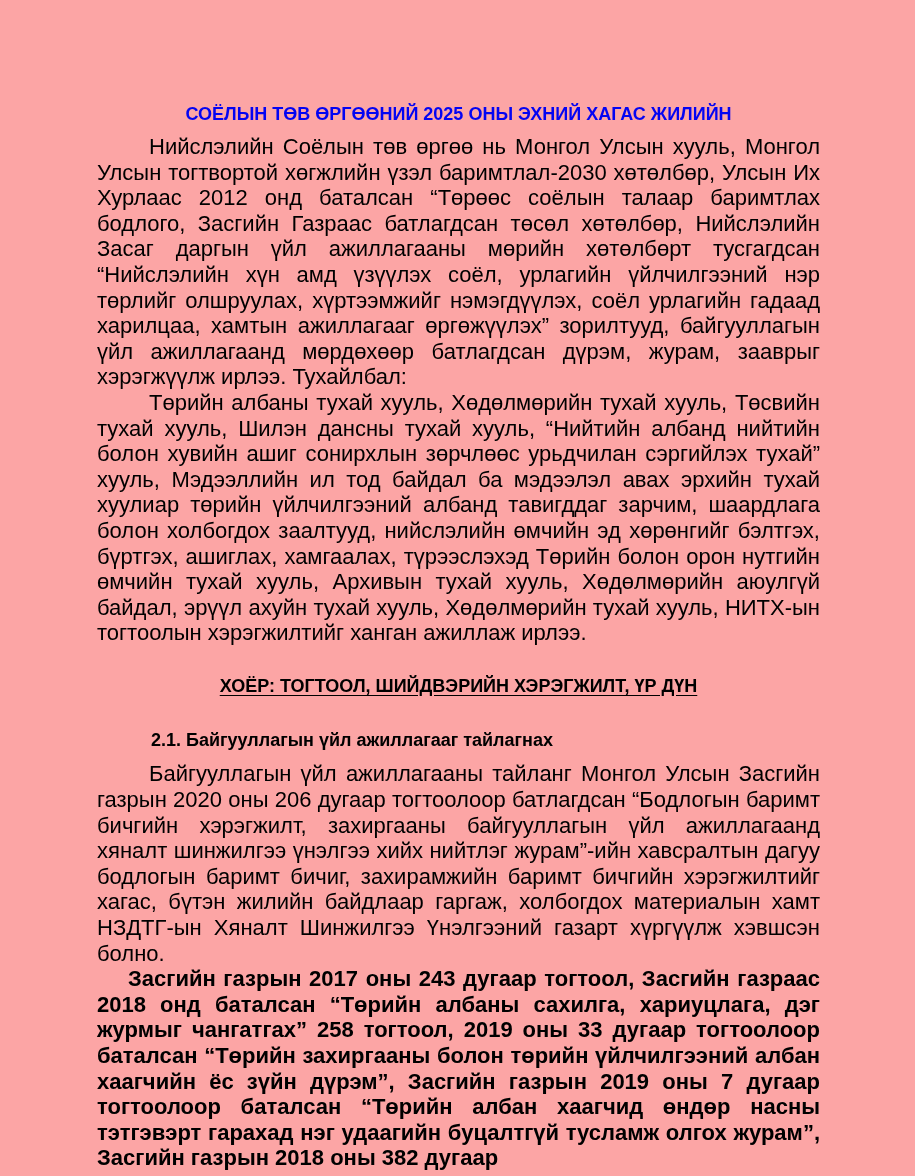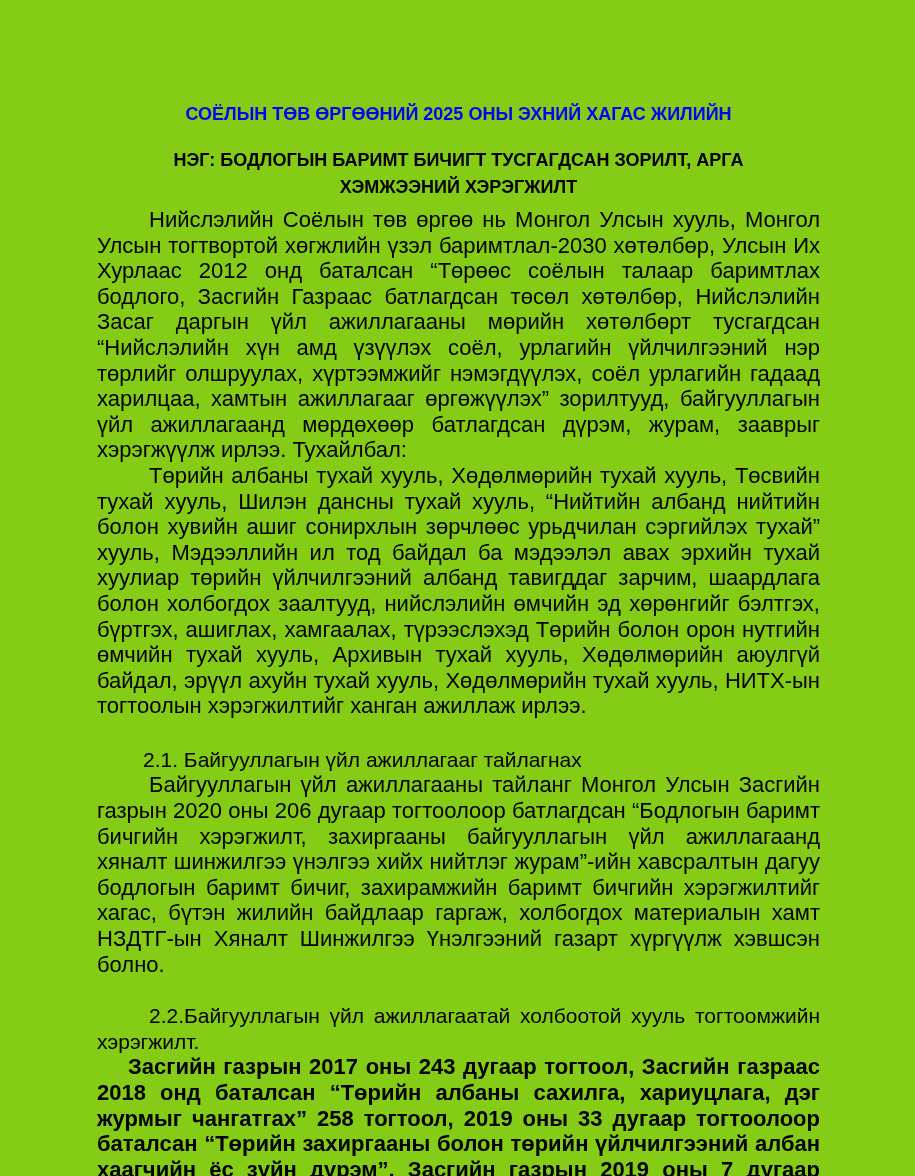--- a/index.html
+++ b/index.html
@@ -4,21 +4,21 @@
 <style>
   html, body {
     margin: 0;
     padding: 0;
     background: #ffffff;
   }
   .page {
     position: relative;
     width: 915px;
     height: 1176px;
-    background: #84cc16;
+    background: #fca5a5;
     overflow: hidden;
     font-family: "Liberation Sans", "DejaVu Sans", sans-serif;
     color: #000000;
   }
   .content {
     position: absolute;
     left: 97px;
     top: 0;
     width: 723px;
   }
@@ -54,23 +54,23 @@
     margin-top: 27px;
     text-align: center;
     font-weight: bold;
     font-size: 18px;
     line-height: 27px;
     text-decoration: underline;
     text-underline-offset: 3px;
     color: #000000;
   }
   .sub-heading {
-    margin: 0;
-    font-weight: normal;
-    font-size: 21px;
+    margin: 8px;
+    font-weight: bold;
+    font-size: 18px;
     line-height: 25.6px;
     color: #000000;
   }
   .sub-heading-2-1 {
     margin-top: 28px;
     padding-left: 46px;
     text-align: left;
   }
   .sub-heading-2-2 {
     margin-top: 26px;
@@ -81,29 +81,25 @@
 </head>
 <body>
 
 <div class="page">
   <div class="content">
 
     <div class="doc-title">
       <div>СОЁЛЫН ТӨВ ӨРГӨӨНИЙ 2025 ОНЫ ЭХНИЙ ХАГАС ЖИЛИЙН</div>
     </div>
 
-    <div class="heading-one">
-      <div>НЭГ: БОДЛОГЫН БАРИМТ БИЧИГТ ТУСГАГДСАН ЗОРИЛТ, АРГА</div>
-      <div>ХЭМЖЭЭНИЙ ХЭРЭГЖИЛТ</div>
-    </div>
 
     <p class="body first-para indent-lg">Нийслэлийн Соёлын төв өргөө нь Монгол Улсын хууль, Монгол Улсын тогтвортой хөгжлийн үзэл баримтлал-2030 хөтөлбөр, Улсын Их Хурлаас 2012 онд баталсан “Төрөөс соёлын талаар баримтлах бодлого, Засгийн Газраас батлагдсан төсөл хөтөлбөр, Нийслэлийн Засаг даргын үйл ажиллагааны мөрийн хөтөлбөрт тусгагдсан “Нийслэлийн хүн амд үзүүлэх соёл, урлагийн үйлчилгээний нэр төрлийг олшруулах, хүртээмжийг нэмэгдүүлэх, соёл урлагийн гадаад харилцаа, хамтын ажиллагааг өргөжүүлэх” зорилтууд, байгууллагын үйл ажиллагаанд мөрдөхөөр батлагдсан дүрэм, журам, зааврыг хэрэгжүүлж ирлээ. Тухайлбал:</p>
     <p class="body indent-lg">Төрийн албаны тухай хууль, Хөдөлмөрийн тухай хууль, Төсвийн тухай хууль, Шилэн дансны тухай хууль, “Нийтийн албанд нийтийн болон хувийн ашиг сонирхлын зөрчлөөс урьдчилан сэргийлэх тухай” хууль, Мэдээллийн ил тод байдал ба мэдээлэл авах эрхийн тухай хуулиар төрийн үйлчилгээний албанд тавигддаг зарчим, шаардлага болон холбогдох заалтууд, нийслэлийн өмчийн эд хөрөнгийг бэлтгэх, бүртгэх, ашиглах, хамгаалах, түрээслэхэд Төрийн болон орон нутгийн өмчийн тухай хууль, Архивын тухай хууль, Хөдөлмөрийн аюулгүй байдал, эрүүл ахуйн тухай хууль, Хөдөлмөрийн тухай хууль, НИТХ-ын тогтоолын хэрэгжилтийг ханган ажиллаж ирлээ.</p>
 
+    <div class="heading-two">ХОЁР: ТОГТООЛ, ШИЙДВЭРИЙН ХЭРЭГЖИЛТ,  ҮР ДҮН</div>
 
     <p class="sub-heading sub-heading-2-1">2.1. Байгууллагын үйл ажиллагааг тайлагнах</p>
     <p class="body indent-lg">Байгууллагын үйл ажиллагааны тайланг Монгол Улсын Засгийн газрын 2020 оны 206 дугаар тогтоолоор батлагдсан “Бодлогын баримт бичгийн хэрэгжилт, захиргааны байгууллагын үйл ажиллагаанд хяналт шинжилгээ үнэлгээ хийх нийтлэг журам”-ийн хавсралтын дагуу бодлогын баримт бичиг, захирамжийн баримт бичгийн хэрэгжилтийг хагас, бүтэн жилийн байдлаар гаргаж, холбогдох материалын хамт НЗДТГ-ын Хяналт Шинжилгээ Үнэлгээний газарт хүргүүлж хэвшсэн болно.</p>
 
-    <p class="sub-heading sub-heading-2-2">2.2.Байгууллагын үйл ажиллагаатай холбоотой хууль тогтоомжийн хэрэгжилт.</p>
     <p class="body indent-sm">Засгийн газрын 2017 оны 243 дугаар тогтоол,  Засгийн газраас 2018 онд баталсан “Төрийн албаны сахилга, хариуцлага, дэг журмыг чангатгах” 258 тогтоол, 2019 оны 33 дугаар тогтоолоор баталсан “Төрийн захиргааны болон төрийн үйлчилгээний албан хаагчийн ёс зүйн дүрэм”, Засгийн газрын 2019 оны 7 дугаар тогтоолоор баталсан “Төрийн албан хаагчид өндөр насны тэтгэвэрт гарахад нэг удаагийн буцалтгүй тусламж олгох журам”, Засгийн газрын 2018 оны 382 дугаар</p>
 
   </div>
 </div>
 
 </body></html>

